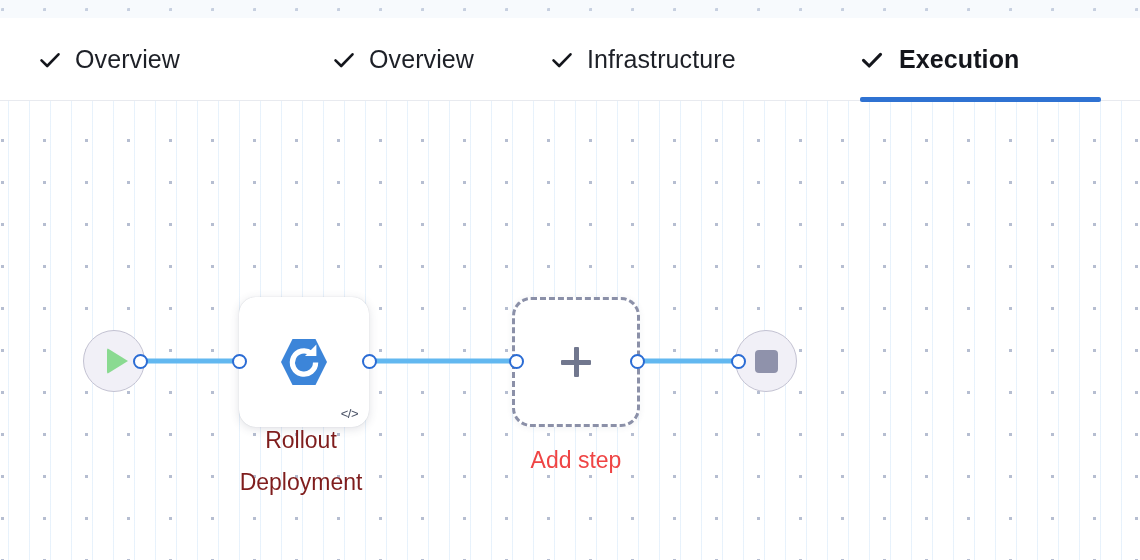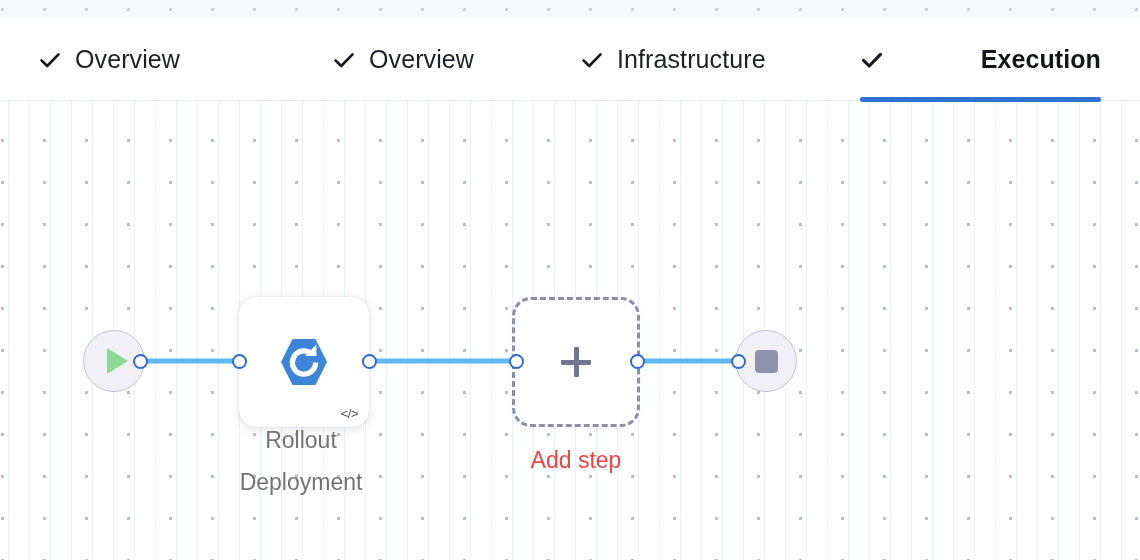--- a/index.html
+++ b/index.html
@@ -100,22 +100,22 @@
     border-radius: 2px;
     background: #2f72d2;
     display: none;
   }
   .tab.is-active .underline {
     display: block;
   }
 
   #tab-0 { left: 38px;  }
   #tab-1 { left: 332px; }
-  #tab-2 { left: 580px; text-align: right; }
-  #tab-3 { left: 860px; width: 241px; justify-content: space-between; }
+  #tab-2 { left: 550px; text-align: right; }
+  #tab-3 { left: 860px; width: 241px; }
   #tab-3 .tab-label { margin-left: 2px; }
 
   
   .flow {
     position: absolute;
     left: 0;
     top: 101px;
     width: 1140px;
     height: 459px;
     overflow: hidden;
@@ -221,21 +221,21 @@
   .plus-icon::after {
     top: 0; left: 12.5px; height: 30px; width: 5px;
   }
 
   
   .node-label {
     position: absolute;
     text-align: center;
     font-size: 23px;
     line-height: 42px;
-    color: #737373;
+    color: #7f1d1d;
     white-space: pre-line;
     user-select: none;
   }
   .node-label.muted { color: #ef4444; }
 
   
   .handle {
     position: absolute;
     width: 15px;
     height: 15px;

